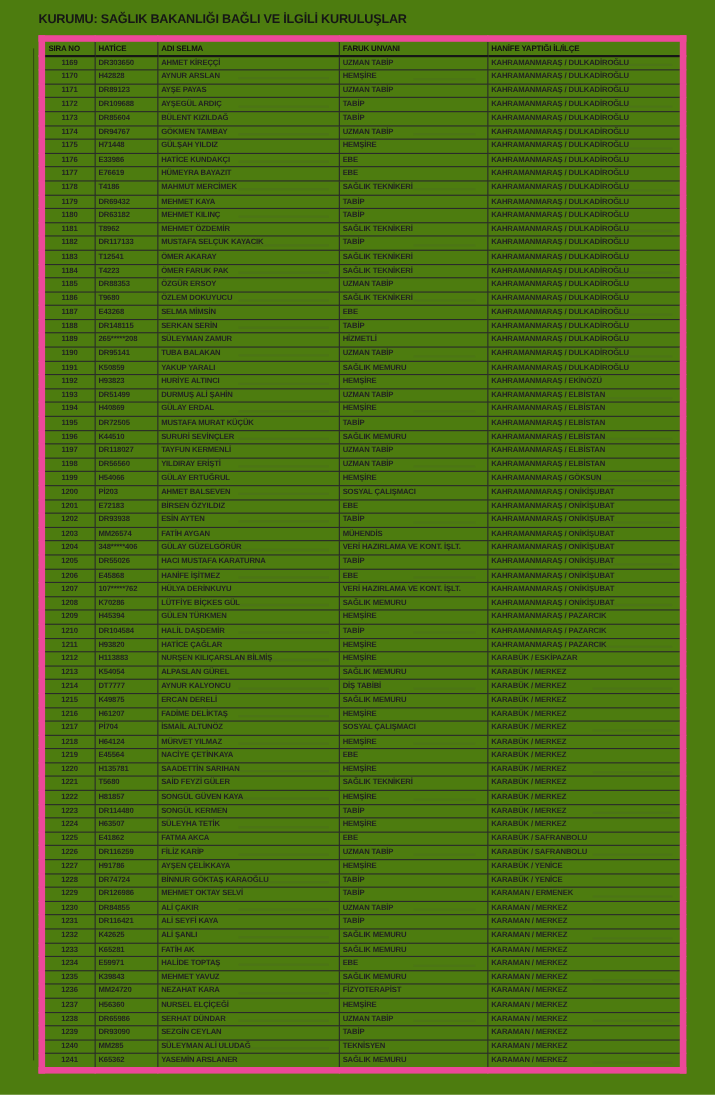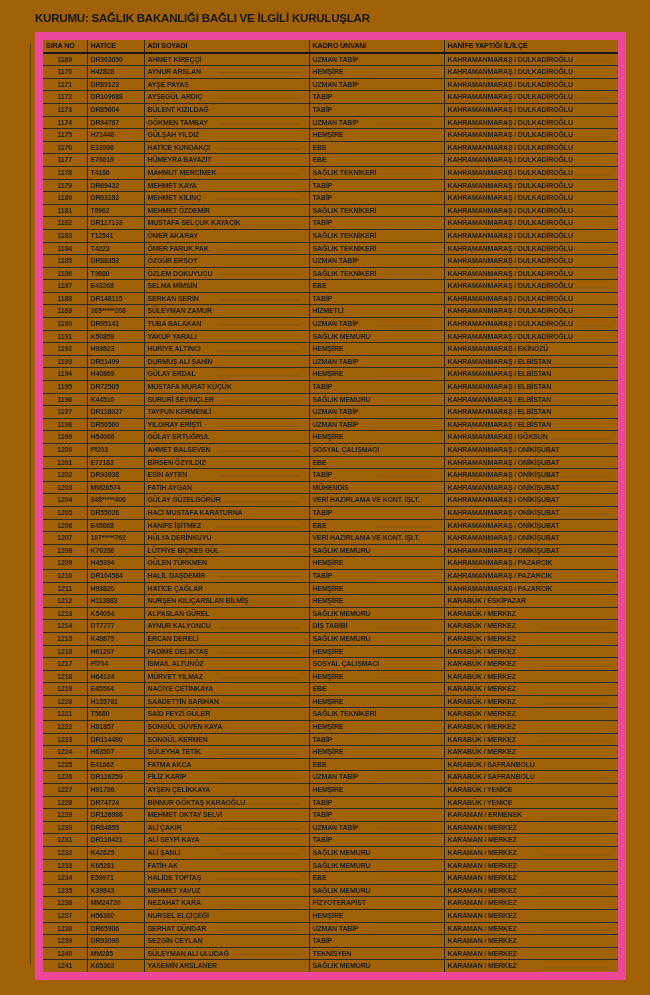--- a/index.html
+++ b/index.html
@@ -2,35 +2,35 @@
 <html><head>
 <meta charset="utf-8">
 <style>
   html,body{margin:0;padding:0;}
   body{
     width:650px;height:995px;
     background:#f7f7f5;
     font-family:"Liberation Sans","DejaVu Sans",sans-serif;
   }
   .page{
-    position:relative;width:650px;height:995px;background:#a16207;overflow:hidden;
+    position:relative;width:650px;height:995px;background:#4d7c0f;overflow:hidden;
   }
   .doc-title{
     position:absolute;left:35px;top:12px;
     font-size:11.5px;font-weight:700;letter-spacing:-0.2px;color:#161616;
     white-space:nowrap;
   }
   .edge-line{
     position:absolute;left:30px;top:44px;height:920px;width:1px;
     background:rgba(20,20,20,.45);
   }
   table.roster{
     position:absolute;left:35px;top:32px;width:583px;
     border-collapse:collapse;table-layout:fixed;
-    border:8px solid #ec4899;
+    border:6px solid #ec4899;
     padding-left:24px;
   }
   .roster th,.roster td{
     border:1px solid #2a2a2a;
     font-size:7px;font-weight:700;color:#222;
     letter-spacing:-0.15px;
     padding:0 0 0 3px;height:11.6px;line-height:11.6px;
     white-space:nowrap;overflow:hidden;text-align:left;
     position:relative;
   }
@@ -66,22 +66,22 @@
       <col style="width:48px">
       <col style="width:57px">
       <col style="width:165px">
       <col style="width:135px">
       <col style="width:178px">
     </colgroup>
     <thead>
       <tr>
         <th>SIRA NO</th>
         <th>HATİCE</th>
-        <th>ADI SOYADI</th>
-        <th>KADRO UNVANI</th>
+        <th>ADI SELMA</th>
+        <th>FARUK UNVANI</th>
         <th>HANİFE YAPTIĞI İL/İLÇE</th>
       </tr>
     </thead>
     <tbody>
         <tr>
           <td class="c0">1169</td>
           <td class="c1">DR303650</td>
           <td class="c2">AHMET KİREÇÇİ</td>
           <td class="c3">UZMAN TABİP</td>
           <td class="c4">KAHRAMANMARAŞ / DULKADİROĞLU</td>

